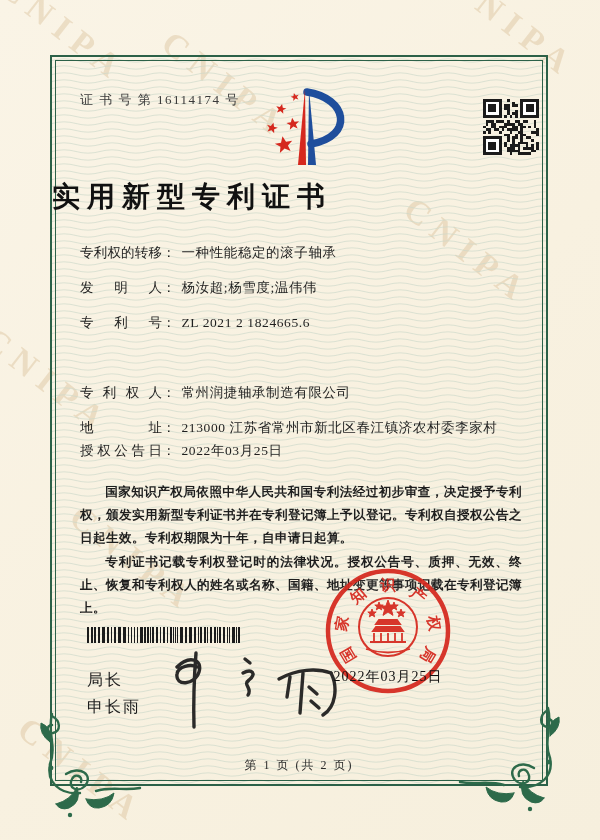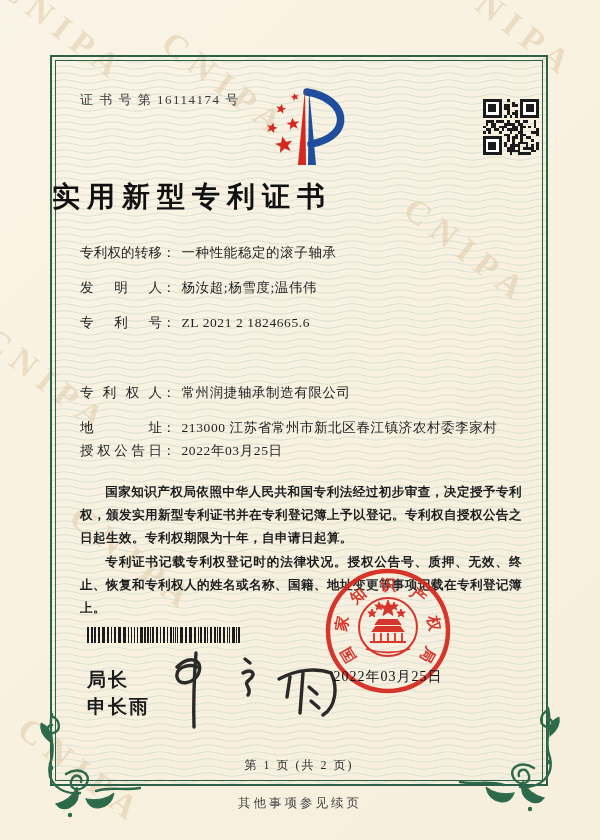--- a/index.html
+++ b/index.html
@@ -27,21 +27,21 @@
        white-space:nowrap;color:#1f1f1f;}
   .lbl{display:inline-block;width:82px;text-align:justify;text-align-last:justify;vertical-align:top;}
   .colon{display:inline-block;margin-right:6px;}
   .val{letter-spacing:.6px;margin-top:20px;}
   .grant-no{position:absolute;left:232px;top:0;white-space:nowrap;}
   .paras{position:absolute;left:28px;top:424px;width:442px;font-size:12.6px;
          line-height:1.84;text-align:justify;color:#1e1e1e;letter-spacing:.4px;font-weight:bold;}
   .paras p{margin:0;text-indent:2em;}
   .barcode{position:absolute;left:35px;top:570px;width:158px;height:16px;}
   .sig{position:absolute;left:35px;top:609px;font-family:"Liberation Sans","DejaVu Sans",sans-serif;
-       font-weight:bold;font-size:19px;line-height:27px;color:#1c1c1c;letter-spacing:2px;}
+       font-weight:normal;font-size:16px;line-height:27px;color:#1c1c1c;letter-spacing:2px;}
   .sig div{height:27px;}
   .autograph{position:absolute;left:95px;top:588px;width:210px;height:92px;}
   .seal{position:absolute;left:318px;top:561px;width:140px;height:140px;z-index:4;opacity:.93;}
   .seal-date{position:absolute;left:285px;top:668px;width:206px;text-align:center;z-index:5;
              font-size:14px;color:#111;letter-spacing:1px;}
   .pagenum{position:absolute;left:0;top:700px;width:100%;text-align:center;
            font-size:12px;color:#2a2a2a;letter-spacing:2px;}
   .flourish{position:absolute;z-index:3;pointer-events:none;}
   .fl-left{left:26px;top:712px;width:116px;height:112px;}
   .fl-right{left:458px;top:700px;width:116px;height:124px;transform:scaleX(-1);}
@@ -380,14 +380,13 @@
       <path d="M40,62 C54,53 68,63 59,74 C52,81 41,76 46,67 C49,61 57,64 55,70"></path>
       <path d="M70,79 C86,74 97,79 114,76"></path>
       <path d="M24,30 q-11,-8 -9,-19 q11,4 9,19" fill="#2d6a4a" stroke-width="1"></path>
       <path d="M30,92 q15,-4 21,-17 q5,15 -8,21 q-9,3 -13,-4 Z" fill="#2d6a4a" stroke-width="1"></path>
       <path d="M60,87 q17,3 28,-6 q-2,13 -15,15 q-10,1 -13,-9 Z" fill="#2d6a4a" stroke-width="1"></path>
       <circle cx="25" cy="56" r="2.4" fill="#2d6a4a" stroke="none"></circle>
       <circle cx="44" cy="103" r="2.2" fill="#2d6a4a" stroke="none"></circle>
     </g>
   </svg>
 
-  <div class="footnote">其他事项参见续页</div>
 </div>
 
 </body></html>

